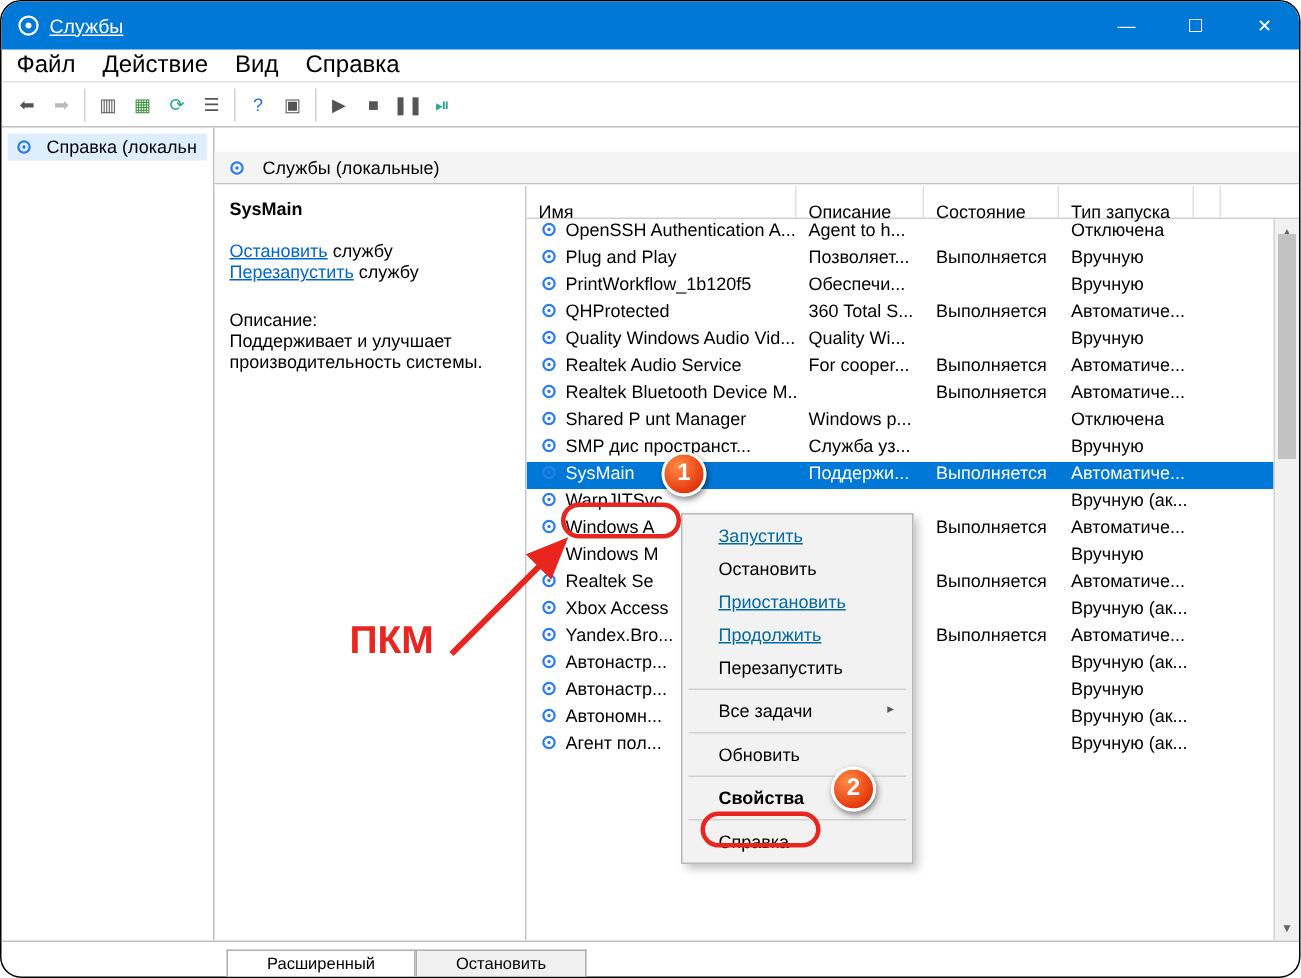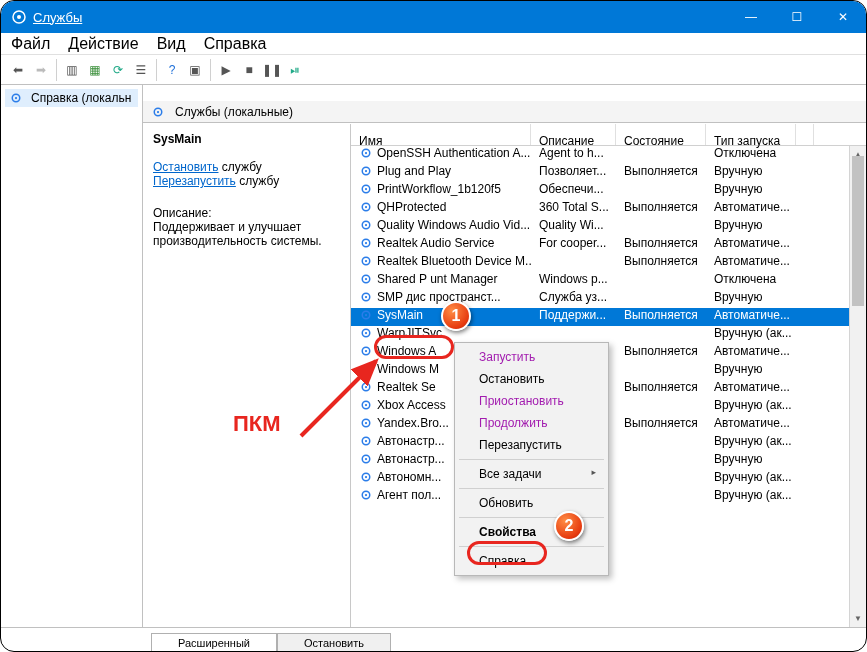--- a/index.html
+++ b/index.html
@@ -125,21 +125,21 @@
     left: 453px;
     top: 341px;
     width: 155px;
     background:#f2f2f2;
     border:1px solid #b8b8b8;
     box-shadow: 3px 3px 6px rgba(0,0,0,0.25);
     padding:3px 2px;
     font-size:12px;
   }
   .ctxitem { padding:4px 10px 4px 22px; color:#000; }
-  .ctxitem.disabled { color:#a21caf; }
+  .ctxitem.disabled { color:#0369a1;text-decoration:underline; }
   .ctxsep { height:1px; background:#d0d0d0; margin:3px 2px; }
   .ctxitem.sub::after{ content:"▸"; float:right; font-size:9px; color:#555;}
   
   .highlight-red {
     position:absolute;
     border:3px solid #e8261f;
     border-radius:12px;
     pointer-events:none;
   }
   
@@ -155,21 +155,21 @@
   }
   .arrow-ann {
     position:absolute;
     color:#e8261f;
     font-size:28px;
     font-weight:bold;
     display:flex;
     align-items:center;
     gap:10px;
   }
-  .arrow-ann .txt{font-size:22px;}
+  .arrow-ann .txt{font-size:26px;}
   
   .vscroll{position:absolute;right:0;top:22px;bottom:0;width:17px;background:#f1f1f1;border-left:1px solid #d4d4d4;}
   .vscroll .thumb{position:absolute;left:2px;right:2px;top:10px;height:150px;background:#c2c2c2;}
   .vscroll .arrU,.vscroll .arrD{position:absolute;left:0;right:0;height:17px;display:flex;align-items:center;justify-content:center;color:#666;font-size:8px;}
   .vscroll .arrU{top:0;} .vscroll .arrD{bottom:0;}
   .gear-svg{fill:#2b7de9;}
 </style>
 </head>
 <body>
 

